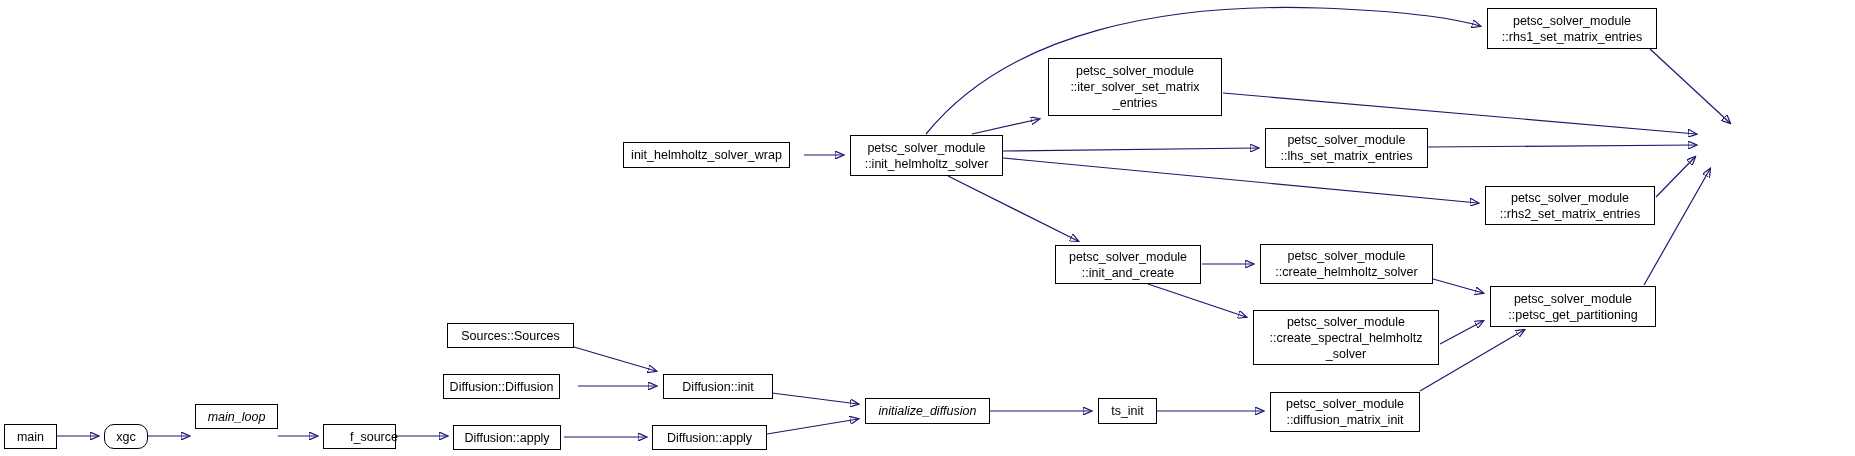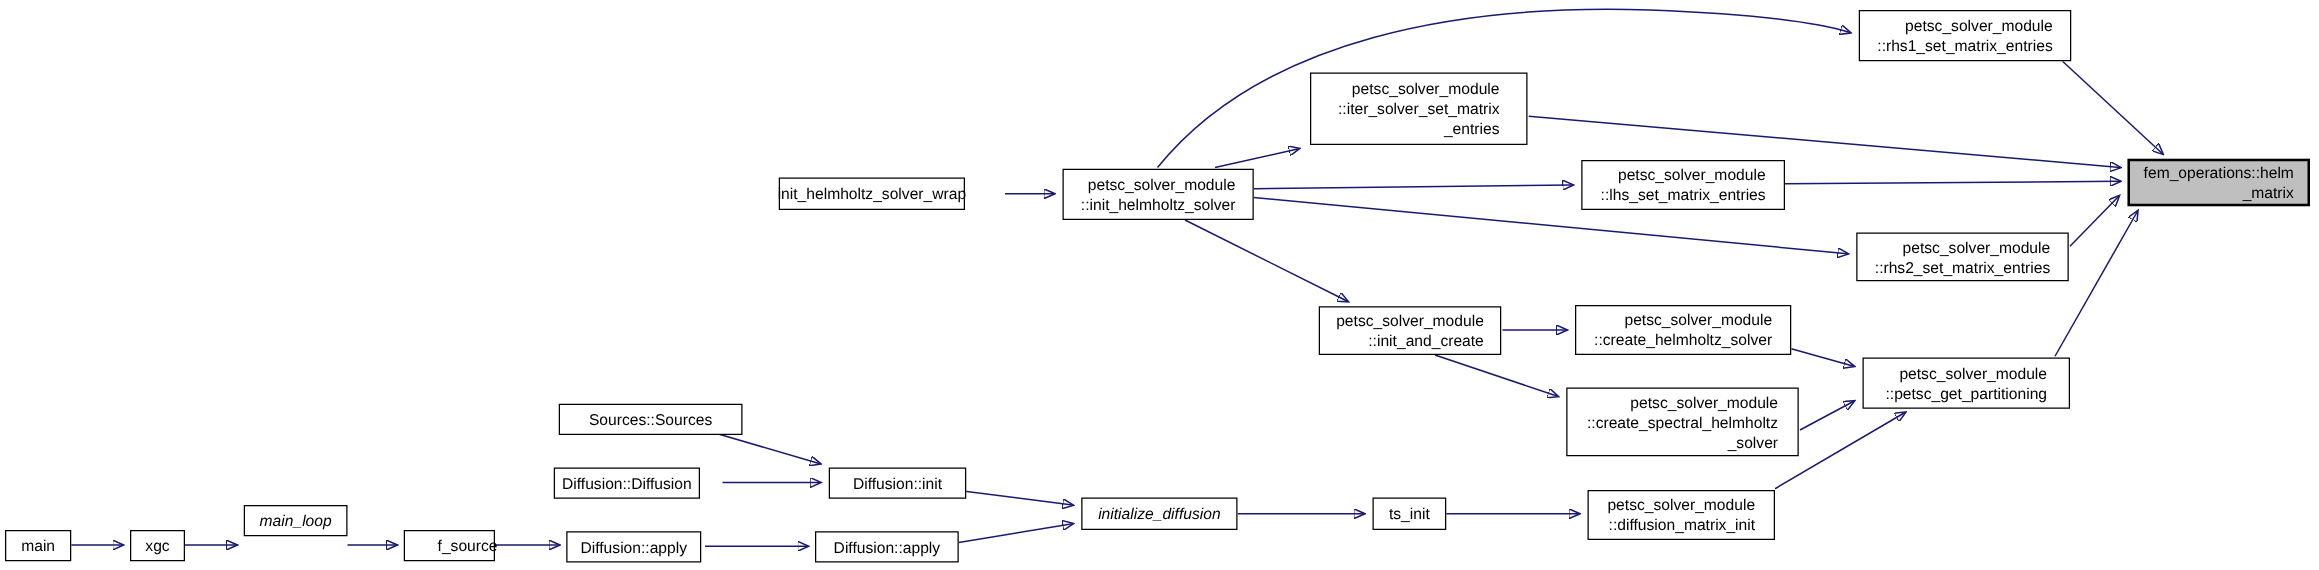--- a/index.html
+++ b/index.html
@@ -29,21 +29,21 @@
   }
   .node {
     position: absolute;
     box-sizing: border-box;
     border: 1px solid #000000;
     background: #ffffff;
     color: #000000;
     display: flex;
     align-items: center;
     justify-content: center;
-    text-align: right;
+    text-align: center;
     font-size: 12.5px;
     line-height: 1.28;
     white-space: pre-line;
     cursor: pointer;
     padding: 1px 3px;
   }
   .node.highlight {
     background: #bfbfbf;
     border-width: 2px;
     cursor: default;
@@ -83,49 +83,47 @@
     <path d="M 1433 279 L 1483 293" marker-end="url(#arrow)"></path>
     <path d="M 1440 344 L 1483 321" marker-end="url(#arrow)"></path>
     <path d="M 1650 49 L 1730 123" marker-end="url(#arrow)"></path>
     <path d="M 1223 93 L 1696 134" marker-end="url(#arrow)"></path>
     <path d="M 1428 147 L 1696 145" marker-end="url(#arrow)"></path>
     <path d="M 1656 197 L 1695 157" marker-end="url(#arrow)"></path>
     <path d="M 1644 285 L 1710 169" marker-end="url(#arrow)"></path>
   </svg>
 
   <div class="node" style="left:4px;   top:424px; width:53px;  height:25px;">main</div>
-  <div class="node" style="left:104px; top:424px; width:44px;  height:25px;">xgc</div>
+  <div class="node" style="left:104px; top:424px; width:44px;  height:25px;border-radius:10px;">xgc</div>
   <div class="node" style="left:195px; top:404px; width:83px;  height:25px;font-style:italic;">main_loop</div>
   <div class="node" style="left:323px; top:424px; width:73px;  height:25px;padding-left:32px;">f_source</div>
   <div class="node" style="left:453px; top:425px; width:108px; height:25px;">Diffusion::apply</div>
   <div class="node" style="left:652px; top:425px; width:115px; height:25px;">Diffusion::apply</div>
-  <div class="node" style="left:447px; top:323px; width:147px; height:25px;">Sources::Sources</div>
+  <div class="node" style="left:447px; top:323px; width:127px; height:25px;">Sources::Sources</div>
   <div class="node" style="left:443px; top:374px; width:117px; height:25px;">Diffusion::Diffusion</div>
   <div class="node" style="left:663px; top:374px; width:110px; height:25px;">Diffusion::init</div>
   <div class="node" style="left:865px; top:398px; width:125px; height:26px;font-style:italic;">initialize_diffusion</div>
   <div class="node" style="left:1098px; top:398px; width:59px; height:26px;">ts_init</div>
   <div class="node" style="left:1270px; top:392px; width:150px; height:40px;">petsc_solver_module
 ::diffusion_matrix_init</div>
-  <div class="node" style="left:623px; top:142px; width:149px; height:26px;">init_helmholtz_solver_wrap</div>
+  <div class="node" style="left:623px; top:142px; width:167px; height:26px;">init_helmholtz_solver_wrap</div>
   <div class="node" style="left:850px; top:135px; width:153px; height:41px;">petsc_solver_module
 ::init_helmholtz_solver</div>
   <div class="node" style="left:1487px; top:8px; width:170px; height:41px;">petsc_solver_module
 ::rhs1_set_matrix_entries</div>
   <div class="node" style="left:1048px; top:58px; width:174px; height:58px;">petsc_solver_module
 ::iter_solver_set_matrix
 _entries</div>
   <div class="node" style="left:1265px; top:128px; width:163px; height:40px;">petsc_solver_module
 ::lhs_set_matrix_entries</div>
   <div class="node" style="left:1485px; top:186px; width:170px; height:39px;">petsc_solver_module
 ::rhs2_set_matrix_entries</div>
   <div class="node" style="left:1055px; top:245px; width:146px; height:39px;">petsc_solver_module
 ::init_and_create</div>
   <div class="node" style="left:1260px; top:244px; width:173px; height:40px;">petsc_solver_module
 ::create_helmholtz_solver</div>
   <div class="node" style="left:1253px; top:310px; width:186px; height:55px;">petsc_solver_module
 ::create_spectral_helmholtz
 _solver</div>
   <div class="node" style="left:1490px; top:286px; width:166px; height:41px;">petsc_solver_module
 ::petsc_get_partitioning</div>
-  <div class="node highlight" style="left:1702px; top:127px; width:146px; height:38px;">fem_operations::helm
-_matrix</div>
 
 </div>
 
 </body></html>

